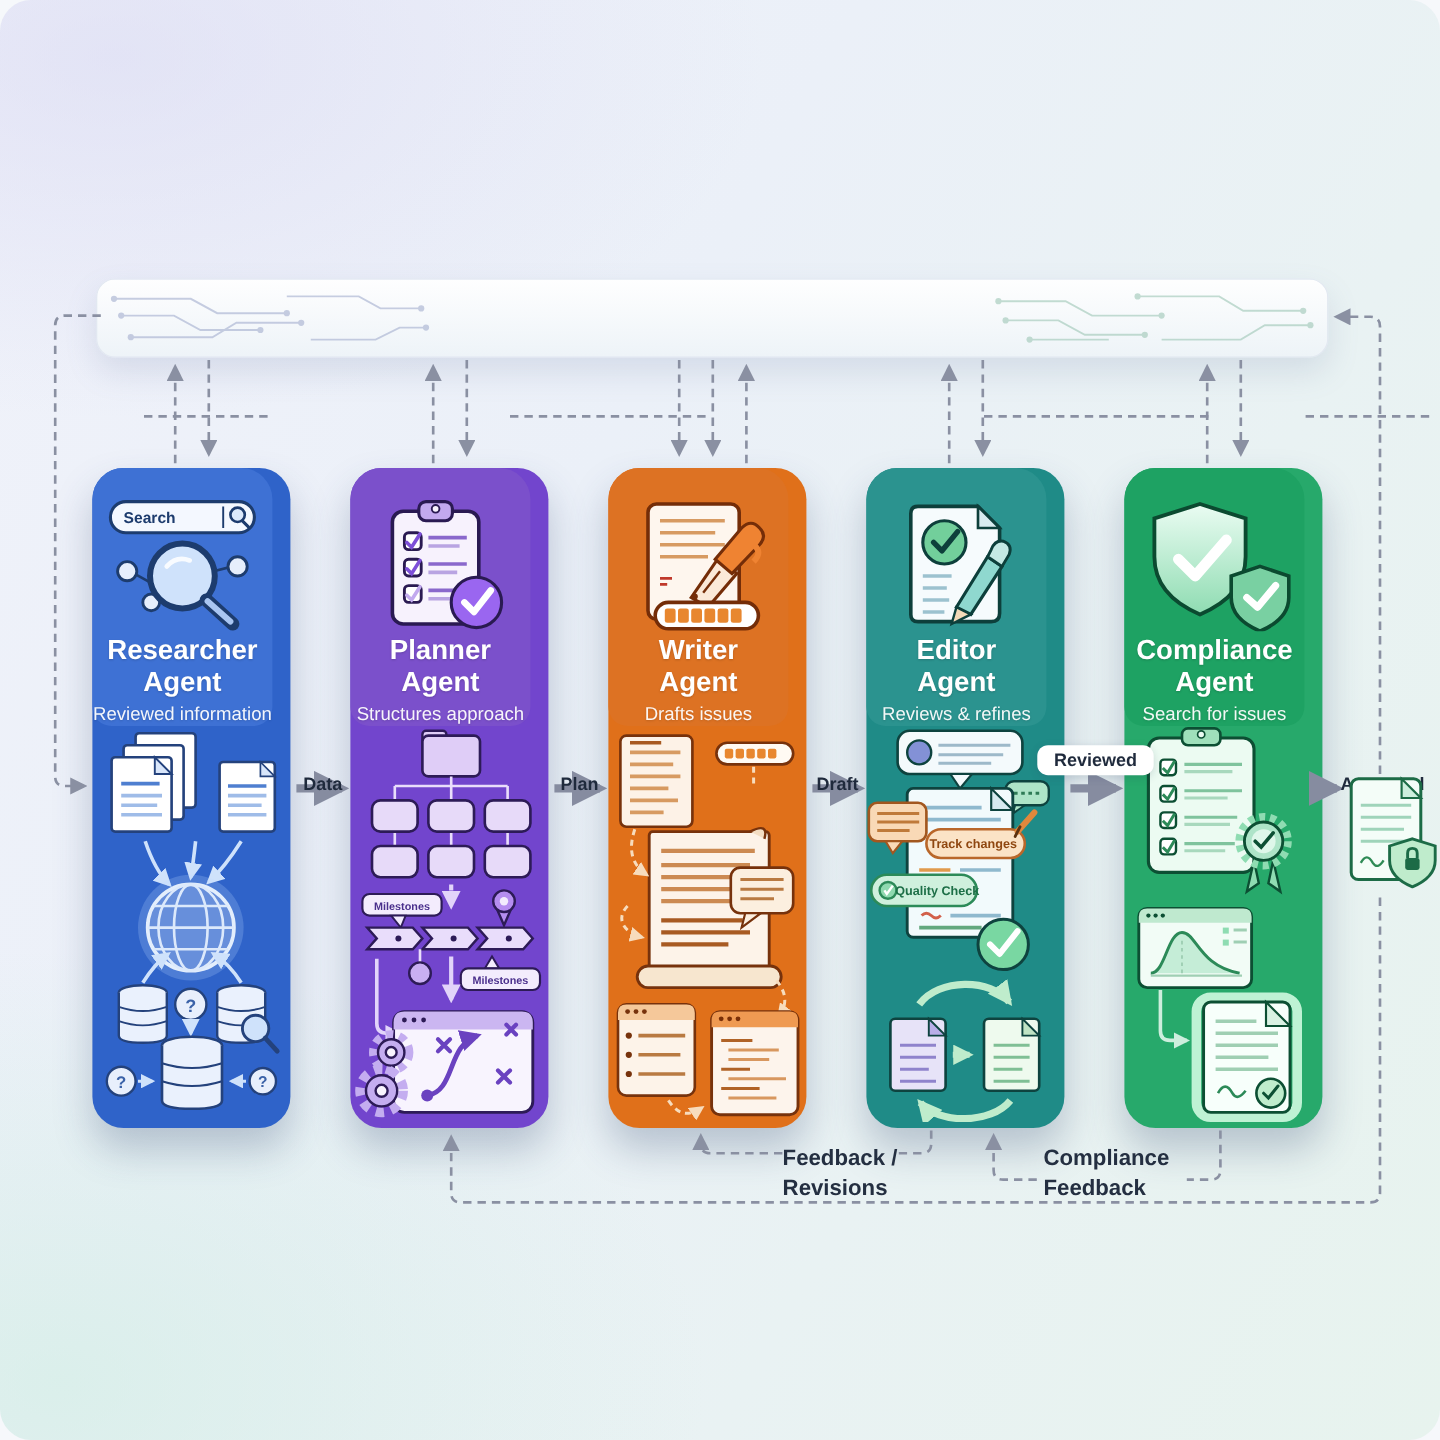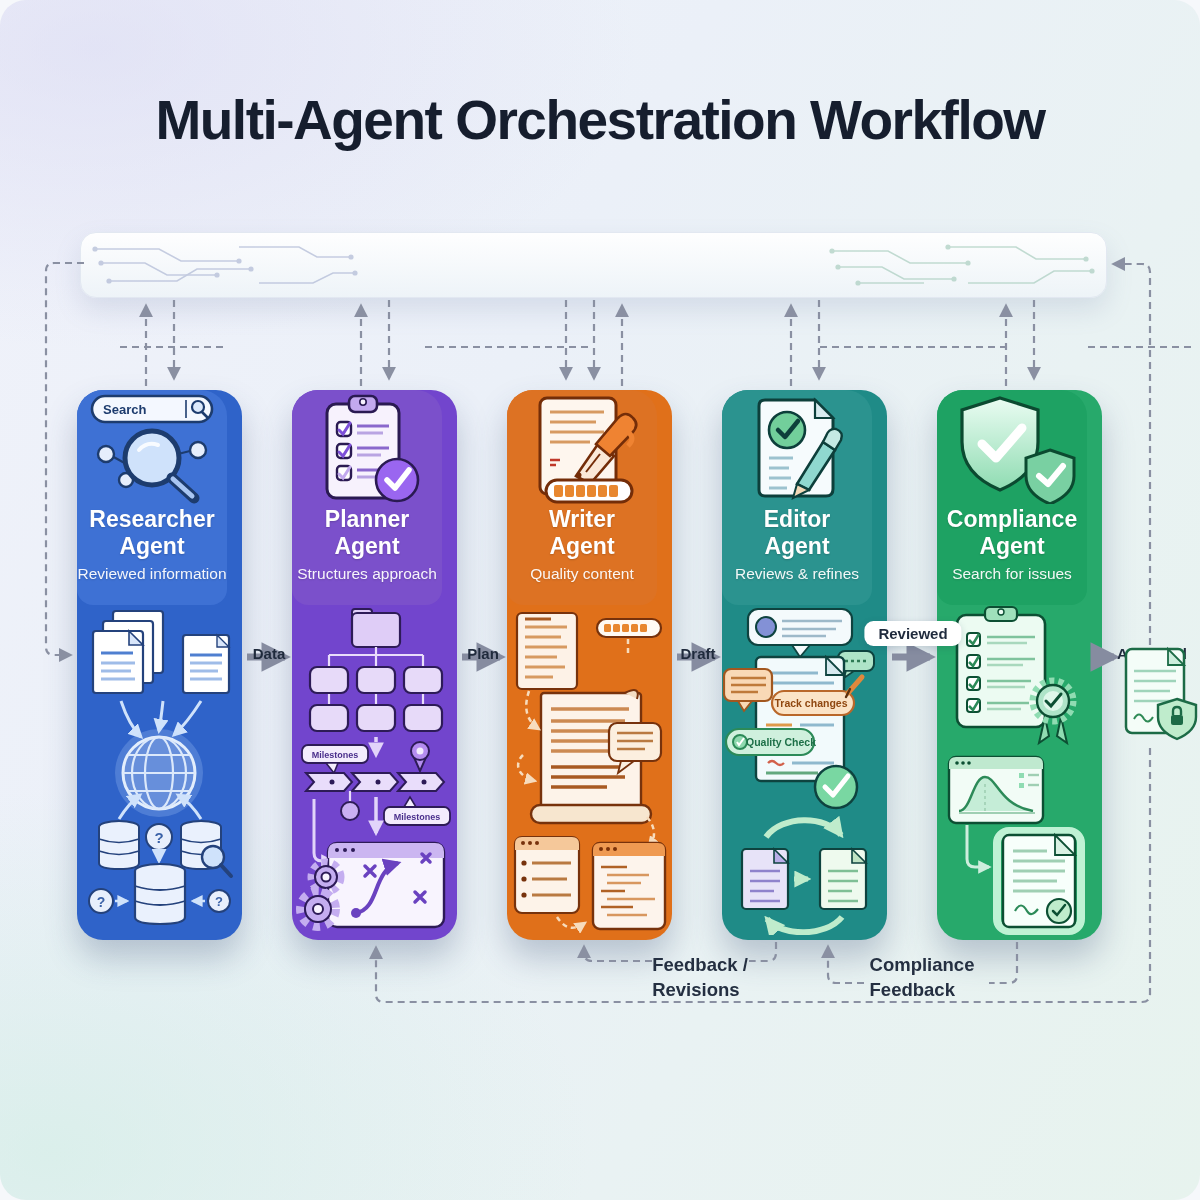--- a/index.html
+++ b/index.html
@@ -25,21 +25,21 @@
   .orch-label{font-size:27px;font-weight:bold;color:#2b3950;letter-spacing:-.5px;}
   .circuit{position:absolute;top:4px;height:56px;opacity:.65;pointer-events:none;}
   .circuit.left{left:8px;} .circuit.right{right:8px;}
 
   .agent-col{
     position:absolute;top:390px;width:165px;height:550px;border-radius:26px;z-index:2;
     background:var(--bc,#888);box-shadow:0 18px 32px rgba(55,75,115,.28);
   }
   .agent-header{
     position:absolute;top:0;left:0;right:15px;height:215px;border-radius:26px 26px 16px 16px;
-    background:var(--hc,#999);display:flex;flex-direction:column;align-items:center;padding-top:4px;box-sizing:border-box;
+    background:var(--hc,#999);display:flex;flex-direction:column;align-items:center;padding-top:26px;box-sizing:border-box;
   }
   .agent-icon{height:108px;display:flex;align-items:center;justify-content:center;}
   .agent-name{font-size:23px;font-weight:bold;color:#fff;text-align:center;line-height:1.16;margin-top:4px;
     text-shadow:0 1px 2px rgba(0,0,0,.18);}
   .agent-sub{font-size:15.5px;color:rgba(255,255,255,.94);margin-top:6px;text-shadow:0 1px 2px rgba(0,0,0,.15);}
   .agent-art{position:absolute;top:215px;left:0;}
 
   .wires{position:absolute;left:0;top:0;z-index:4;pointer-events:none;}
   .d{stroke:#8a90a2;stroke-width:2.2;fill:none;stroke-dasharray:7 5;}
   .s{stroke:#868ca0;stroke-width:7;fill:none;}
@@ -86,21 +86,20 @@
       <marker id="aMintS" viewBox="0 0 10 10" refX="8" refY="5" markerWidth="4.5" markerHeight="4.5" orient="auto">
           <path d="M0 0 L10 5 L0 10 z" fill="#cdeedd"></path>
         </marker>
       <linearGradient id="gshield" x1="0" y1="0" x2="0" y2="1">
         <stop offset="0" stop-color="#eafcf2"></stop>
           <stop offset="1" stop-color="#8fdcb2"></stop>
       </linearGradient>
     </defs>
   </svg>
 
-  <div class="title">Multi-Agent Orchestration Workflow</div>
 
   <div class="orch">
     <svg class="circuit left" width="270" height="56" viewBox="0 0 270 56">
       <g stroke="#aab4d2" stroke-width="1.6" fill="none">
         <path d="M6 12 H70 L92 24 H150"></path>
           <path d="M12 26 H56 L78 38 H128"></path>
         <path d="M20 44 H88 L108 32 H162"></path>
           <path d="M150 10 H210 L228 20 H262"></path>
           <path d="M170 46 H224 L244 36 H266"></path>
       </g>
@@ -386,21 +385,21 @@
             <rect x="38" y="93" width="9" height="12" rx="2"></rect>
               <rect x="49" y="93" width="9" height="12" rx="2"></rect>
             <rect x="60" y="93" width="9" height="12" rx="2"></rect>
               <rect x="71" y="93" width="9" height="12" rx="2"></rect>
             <rect x="82" y="93" width="9" height="12" rx="2"></rect>
               <rect x="93" y="93" width="9" height="12" rx="2"></rect>
           </g>
         </svg>
       </div>
       <div class="agent-name"><span>Writer</span><br><span>Agent</span></div>
-      <div class="agent-sub">Quality content</div>
+      <div class="agent-sub">Drafts issues</div>
     </div>
     <svg class="agent-art" width="165" height="330" viewBox="0 0 165 330">
       <g>
         <rect x="10" y="8" width="60" height="76" rx="5" fill="#fdf2e7" stroke="#77320c" stroke-width="2.2"></rect>
         <g stroke="#d79a61" stroke-width="3">
           <line x1="18" y1="22" x2="60" y2="22"></line>
             <line x1="18" y1="32" x2="54" y2="32"></line>
           <line x1="18" y1="42" x2="60" y2="42"></line>
             <line x1="18" y1="52" x2="50" y2="52"></line>
           <line x1="18" y1="62" x2="58" y2="62"></line>

